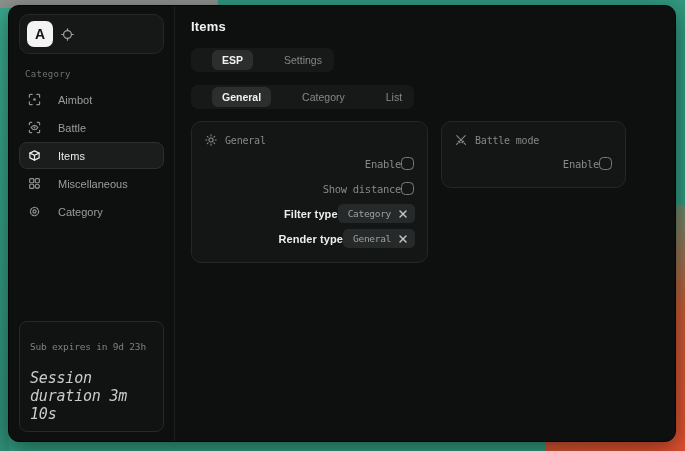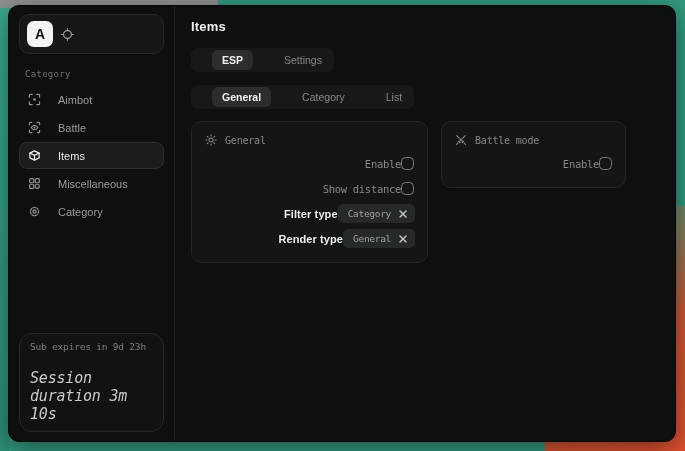--- a/index.html
+++ b/index.html
@@ -66,22 +66,22 @@
     color:#9a9d9b; font-size:11px; cursor:default;
   }
   .nav-item .ni { display:flex; color:#8f928f; }
   .nav-item.active {
     background:#1a1d1c; border-color:#2c2f2e; color:#e8eae9;
   }
   .nav-item.active .ni { color:#e8eae9; }
 
   .status-card {
     position:absolute; left:10px; right:10px; bottom:9px;
-    border:1px solid #272a29; border-radius:13px;
-    padding:7px 10px 8px; background:#101312;
+    border:1px solid #272a29; border-radius:8px;
+    padding:19px 10px 8px; background:#101312;
     font-family:"DejaVu Sans Mono", monospace;
   }
   .status-line-1 { font-size:9.5px; color:#7d817f; letter-spacing:-.2px; }
   .status-line-2 { font-size:15px; color:#c9ccca; margin-top:17px; letter-spacing:-.2px;font-style:italic; }
 
   
   .main { flex:1; padding:13px 16px; position:relative; }
   .page-title { font-size:13px; font-weight:700; color:#f0f2f1; letter-spacing:.2px; }
 
   .tab-group {

